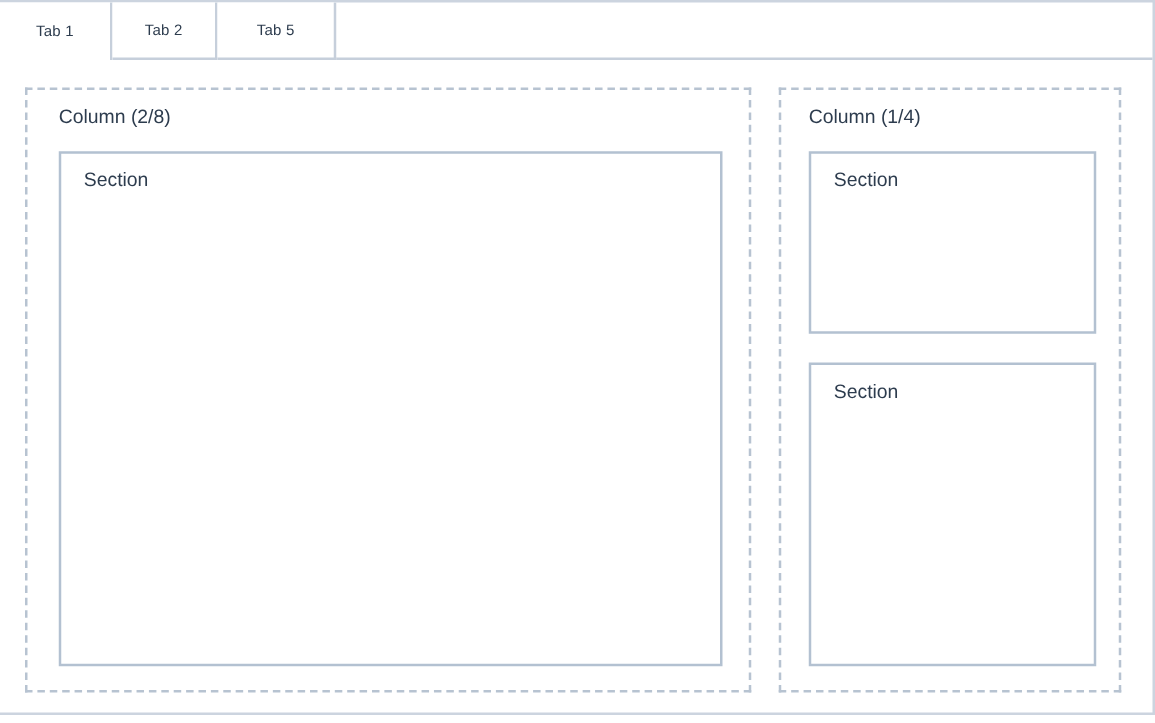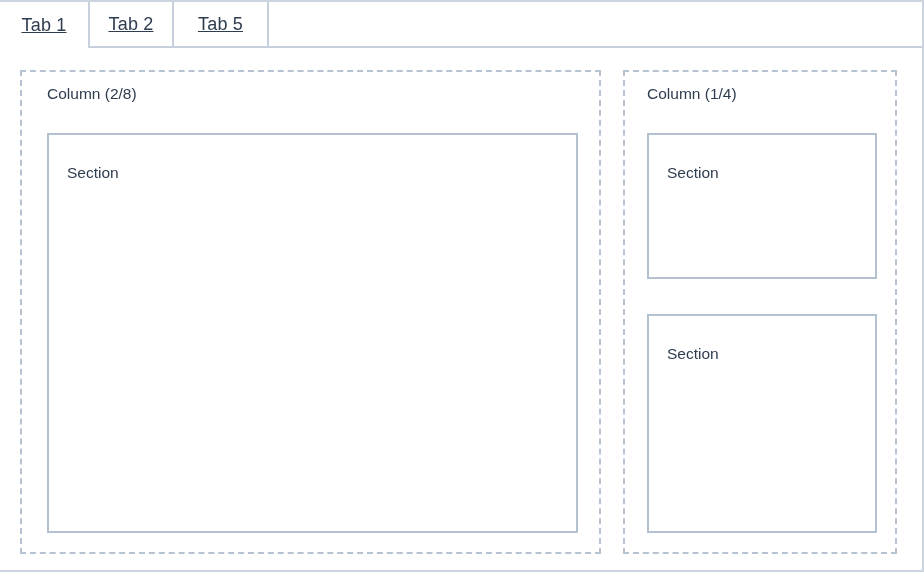--- a/index.html
+++ b/index.html
@@ -29,27 +29,26 @@
   
   .tabbar {
     display: flex;
     height: 46px;
     align-items: stretch;
   }
   .tab {
     display: flex;
     align-items: center;
     justify-content: center;
-    font-size: 18px;
+    font-size: 12px;
     letter-spacing: 0.2px;
     border-right: 2px solid var(--tab_border);
     border-bottom: 2px solid var(--tab_border);
     cursor: pointer;
     background: var(--background);
-    text-decoration: underline;
   }
   .tab:nth-child(1) { width: 90px; }
   .tab:nth-child(2) { width: 84px; }
   .tab:nth-child(3) { width: 95px; }
   .tab.active { border-bottom: none; }
   .tab-filler {
     flex: 1;
     border-bottom: 2px solid var(--tab_border);
   }
   
@@ -70,23 +69,22 @@
   .col-right { flex: 1;         padding: 12px 18px 19px 22px; }
   .col-label {
     height: 20px;
     line-height: 20px;
     font-size: 15.5px;
     margin-bottom: 17px;
     flex: 0 0 auto;
   }
   .section {
     border: 2px solid var(--section_border);
-    padding: 28px 0 0 18px;
+    padding: 12px 0 0 18px;
     background: var(--background);
-    margin-top: 12px;
   }
   .section-label {
     font-size: 15.5px;
     line-height: 20px;
   }
   .section-main { flex: 1 1 auto; }
   .section-a { flex: 0 0 146px; margin-bottom: 23px; }
   .section-b { flex: 1 1 auto; }
 </style>
 </head>

